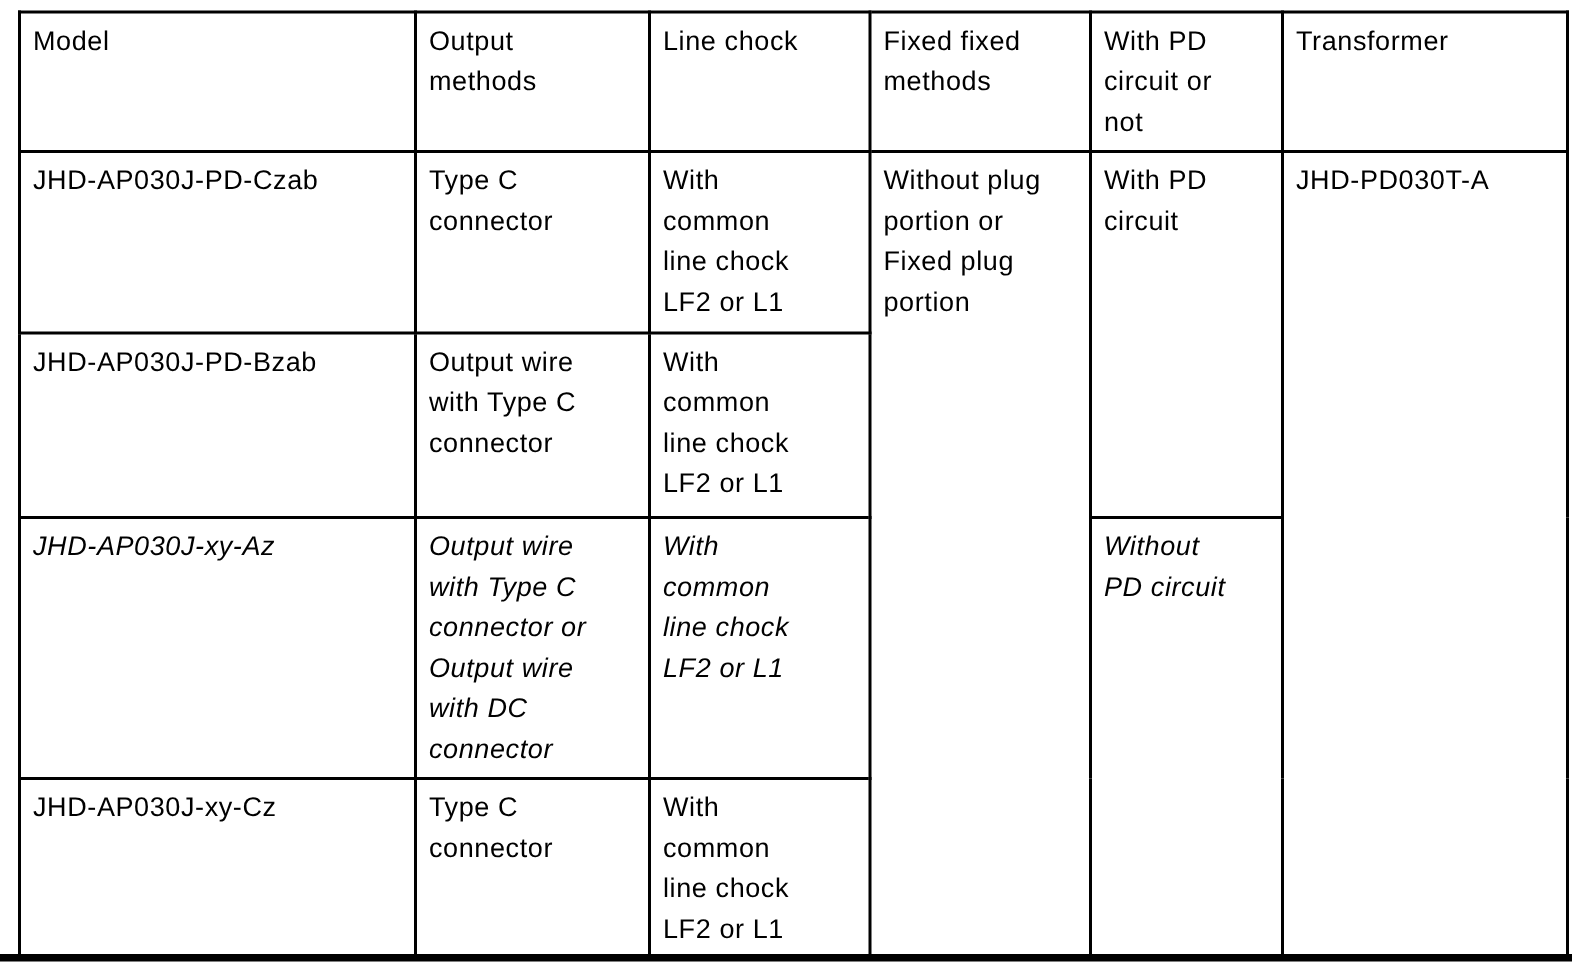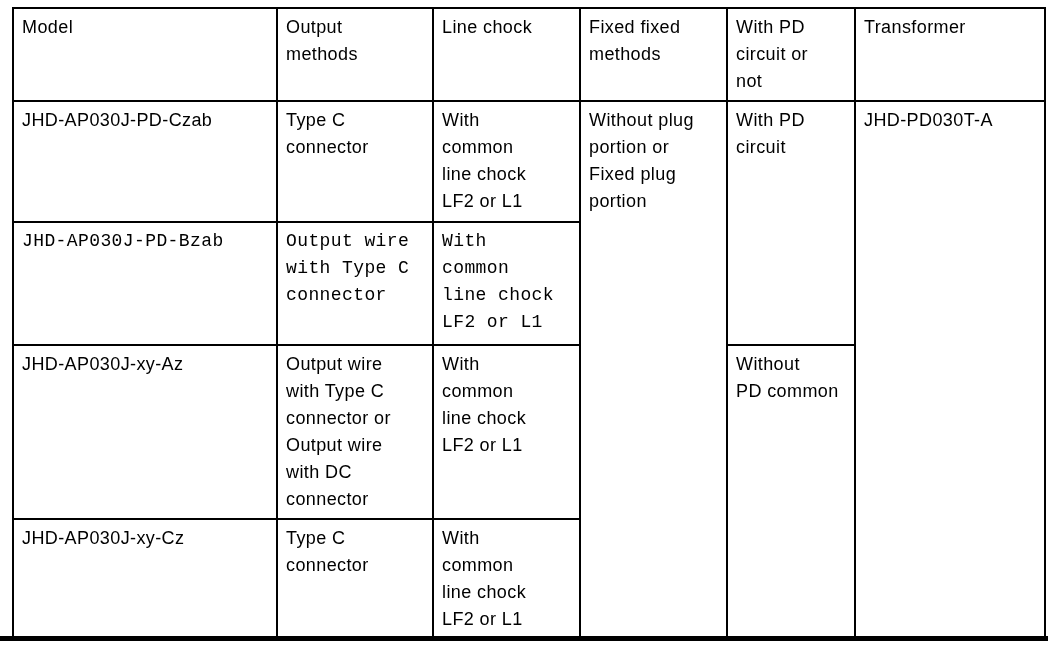--- a/index.html
+++ b/index.html
@@ -31,22 +31,22 @@
     padding: 5px 8px;
     font-size: 18px;
     font-weight: 400;
     line-height: 27px;
     letter-spacing: 0.4px;
     white-space: pre-line;
     overflow: hidden;
   }
   tr.r-head { height: 89px; }
   tr.r-1 { height: 121px; }
-  tr.r-2 { height: 123px; font-family: Liberation Mono, monospace; }
-  tr.r-3 { height: 172px; }
+  tr.r-2 { height: 123px; }
+  tr.r-3 { height: 172px; font-style: italic; }
   tr.r-4 { height: 120px; }
   .bottom-rule {
     position: absolute;
     left: 0;
     top: 636px;
     width: 1048px;
     height: 5px;
     background: #000000;
   }
 </style>
@@ -109,21 +109,21 @@
 with Type C
 connector or
 Output wire
 with DC
 connector</td>
       <td>With
 common
 line chock
 LF2 or L1</td>
       <td rowspan="2">Without
-PD common</td>
+PD circuit</td>
     </tr>
     <tr class="r-4">
       <td>JHD-AP030J-xy-Cz</td>
       <td>Type C
 connector</td>
       <td>With
 common
 line chock
 LF2 or L1</td>
     </tr>

